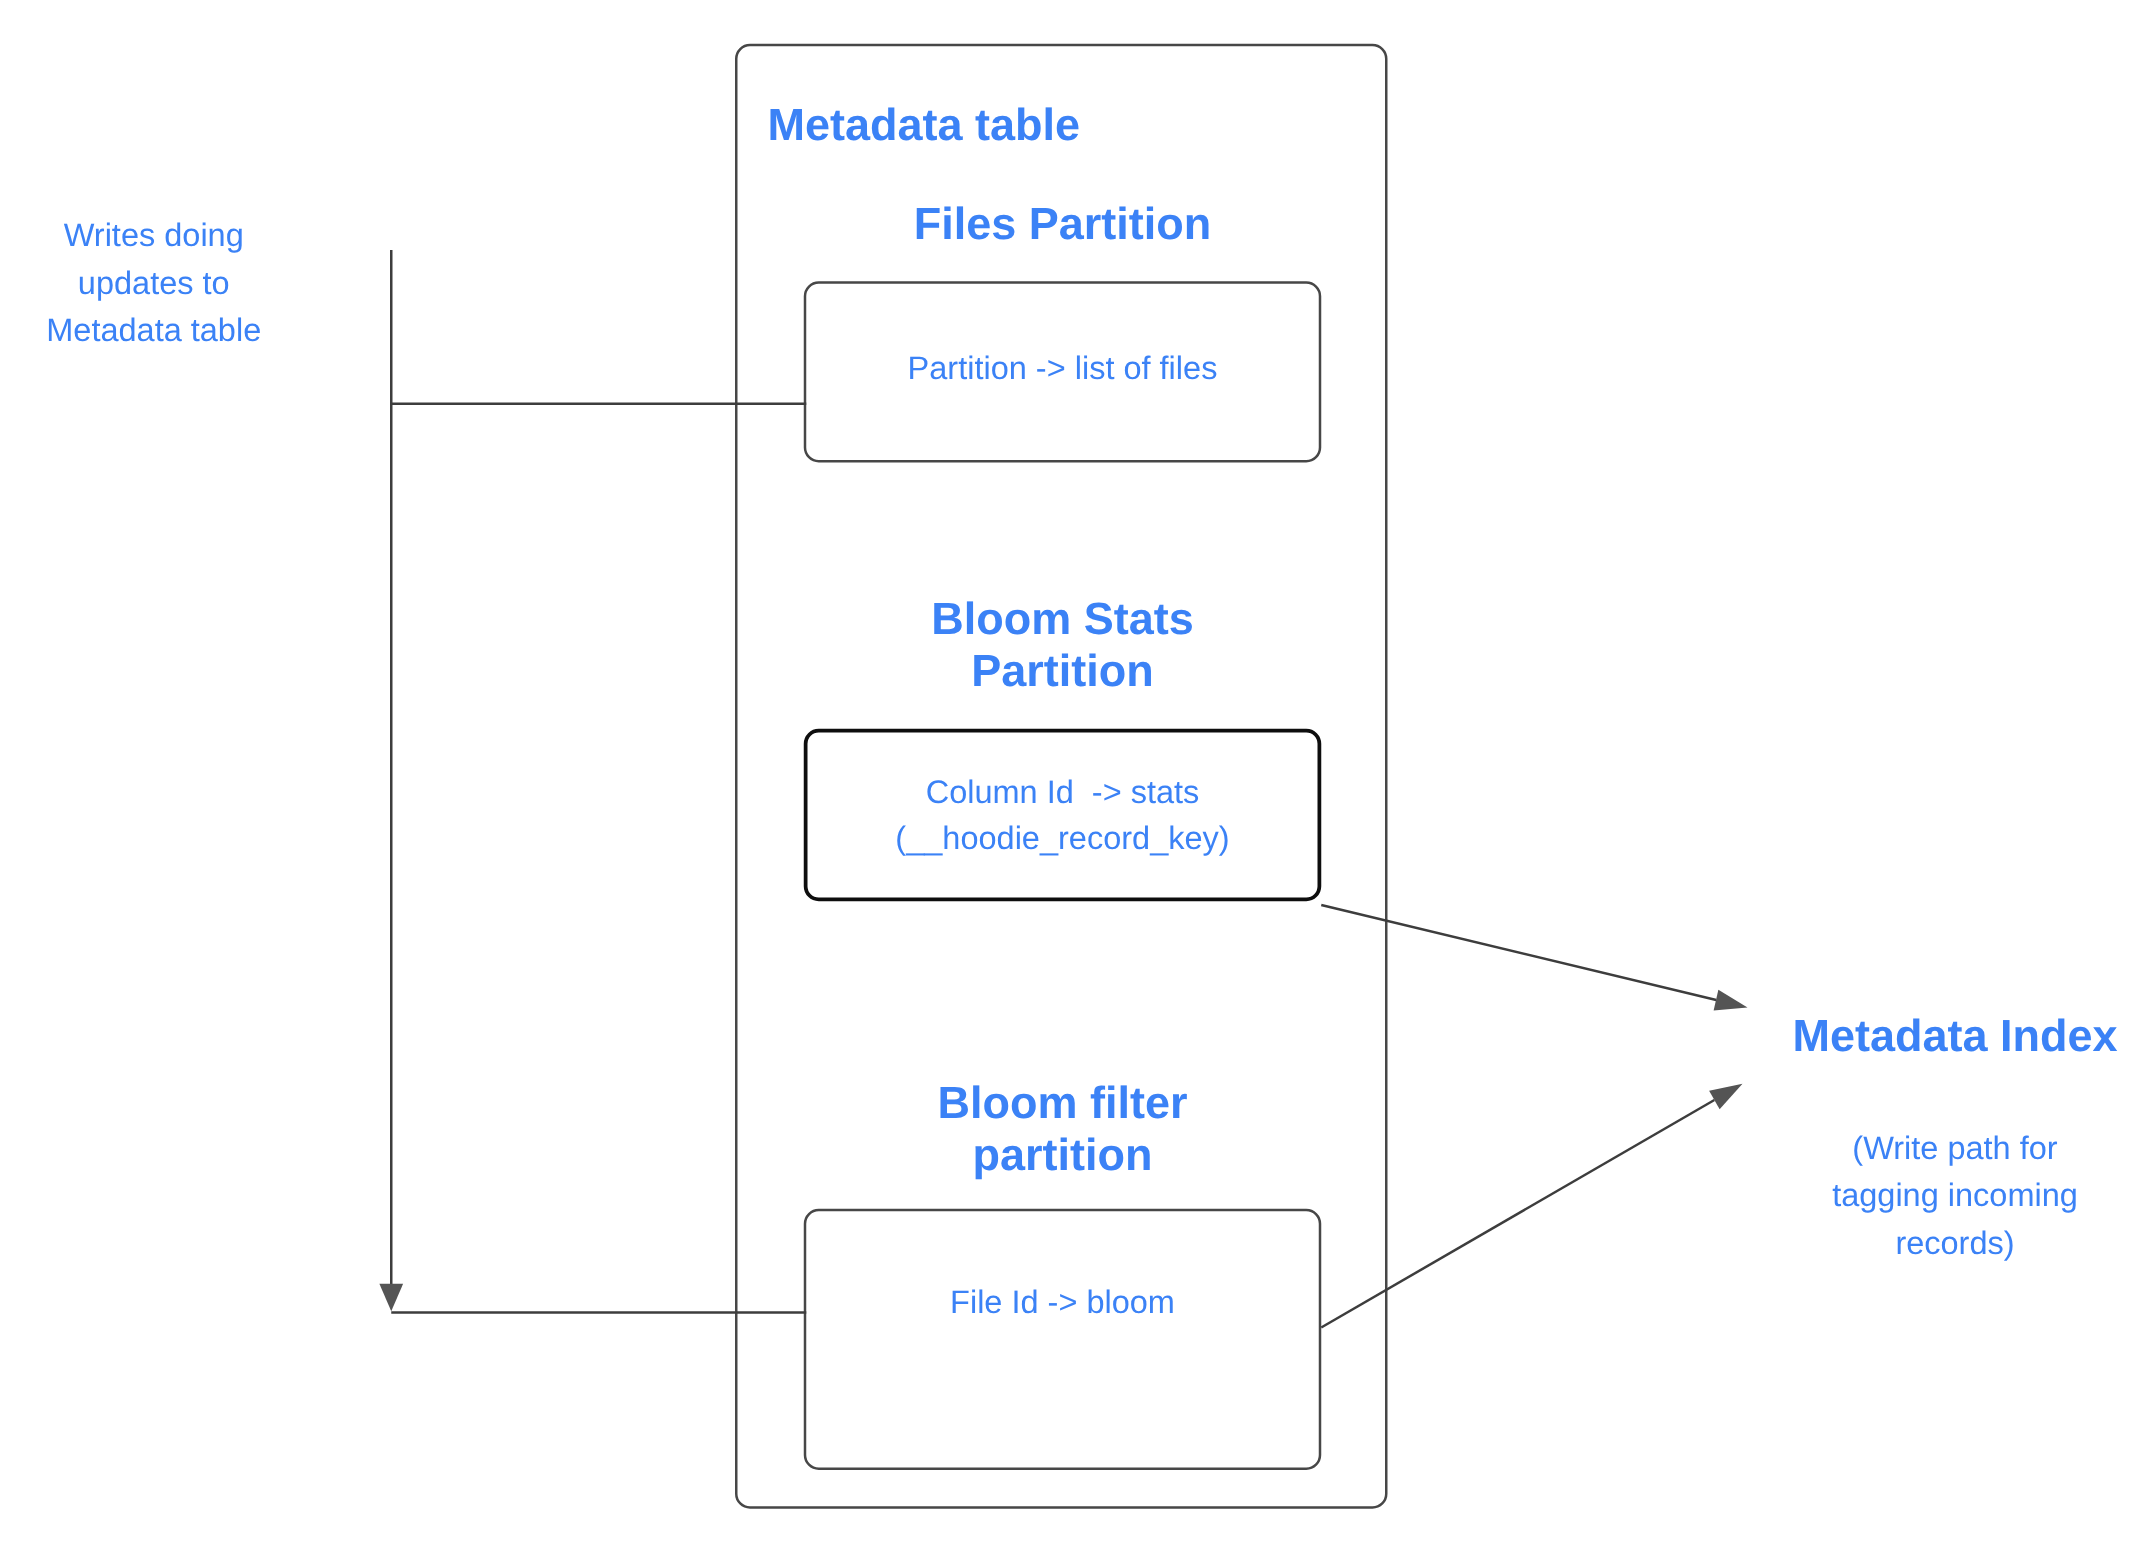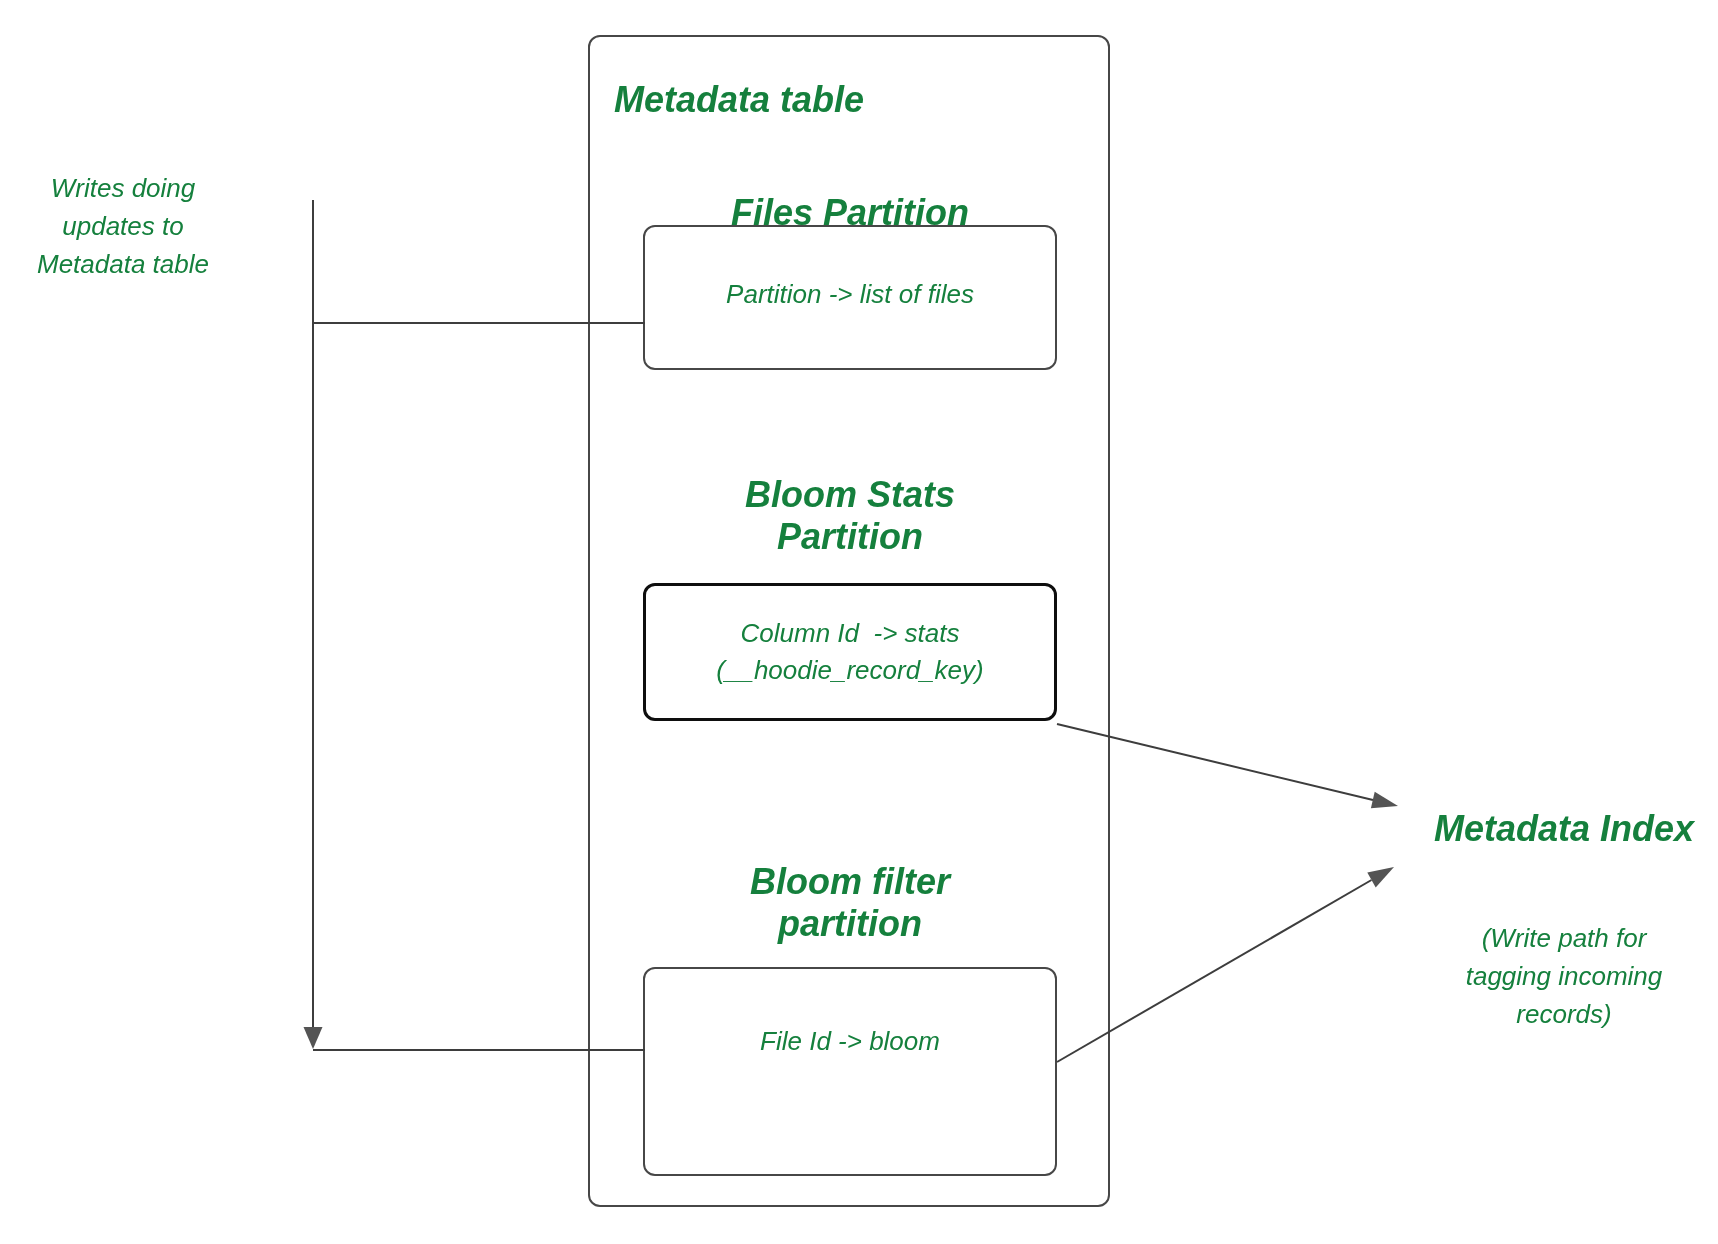--- a/index.html
+++ b/index.html
@@ -13,22 +13,21 @@
     width: 1718px;
     height: 1244px;
     background: #ffffff;
     overflow: hidden;
     color: #1b1b1b;
   }
   .txt {
     position: absolute;
     white-space: pre-wrap;
     text-align: center;
-    color: #15803d;
-    font-style: italic;
+    color: #3b82f6;
   }
   .body-text {
     font-size: 26px;
     line-height: 38px;
   }
   .heading-text {
     font-size: 36px;
     line-height: 42px;
     font-weight: bold;
   }
@@ -59,21 +58,21 @@
   }
   .part-box {
     position: absolute;
     left: 643px;
     width: 414px;
     border: 2.5px solid #474747;
     border-radius: 12px;
     box-sizing: border-box;
     background: #ffffff;
   }
-  .files-heading   { top: 158px; margin-top: 34px; }
+  .files-heading   { top: 158px; }
   .files-box       { top: 225px; height: 145px; padding-top: 48px; }
   .stats-heading   { top: 474px; }
   .stats-box {
     top: 583px;
     height: 138px;
     border: 3.5px solid #0e0e0e;
     display: flex;
     align-items: center;
     justify-content: flex-end;
   }
@@ -87,21 +86,20 @@
   }
   .index-title {
     left: 1404px;
     top: 808px;
     width: 320px;
   }
   .index-caption {
     left: 1414px;
     top: 899px;
     width: 300px;
-    margin-top: 20px;
   }
   svg.connector-layer {
     position: absolute;
     left: 0;
     top: 0;
     pointer-events: none;
   }
   svg.connector-layer line { stroke: #3d3d3d; stroke-width: 2; }
   svg.connector-layer polygon { fill: #545454; }
 </style>

